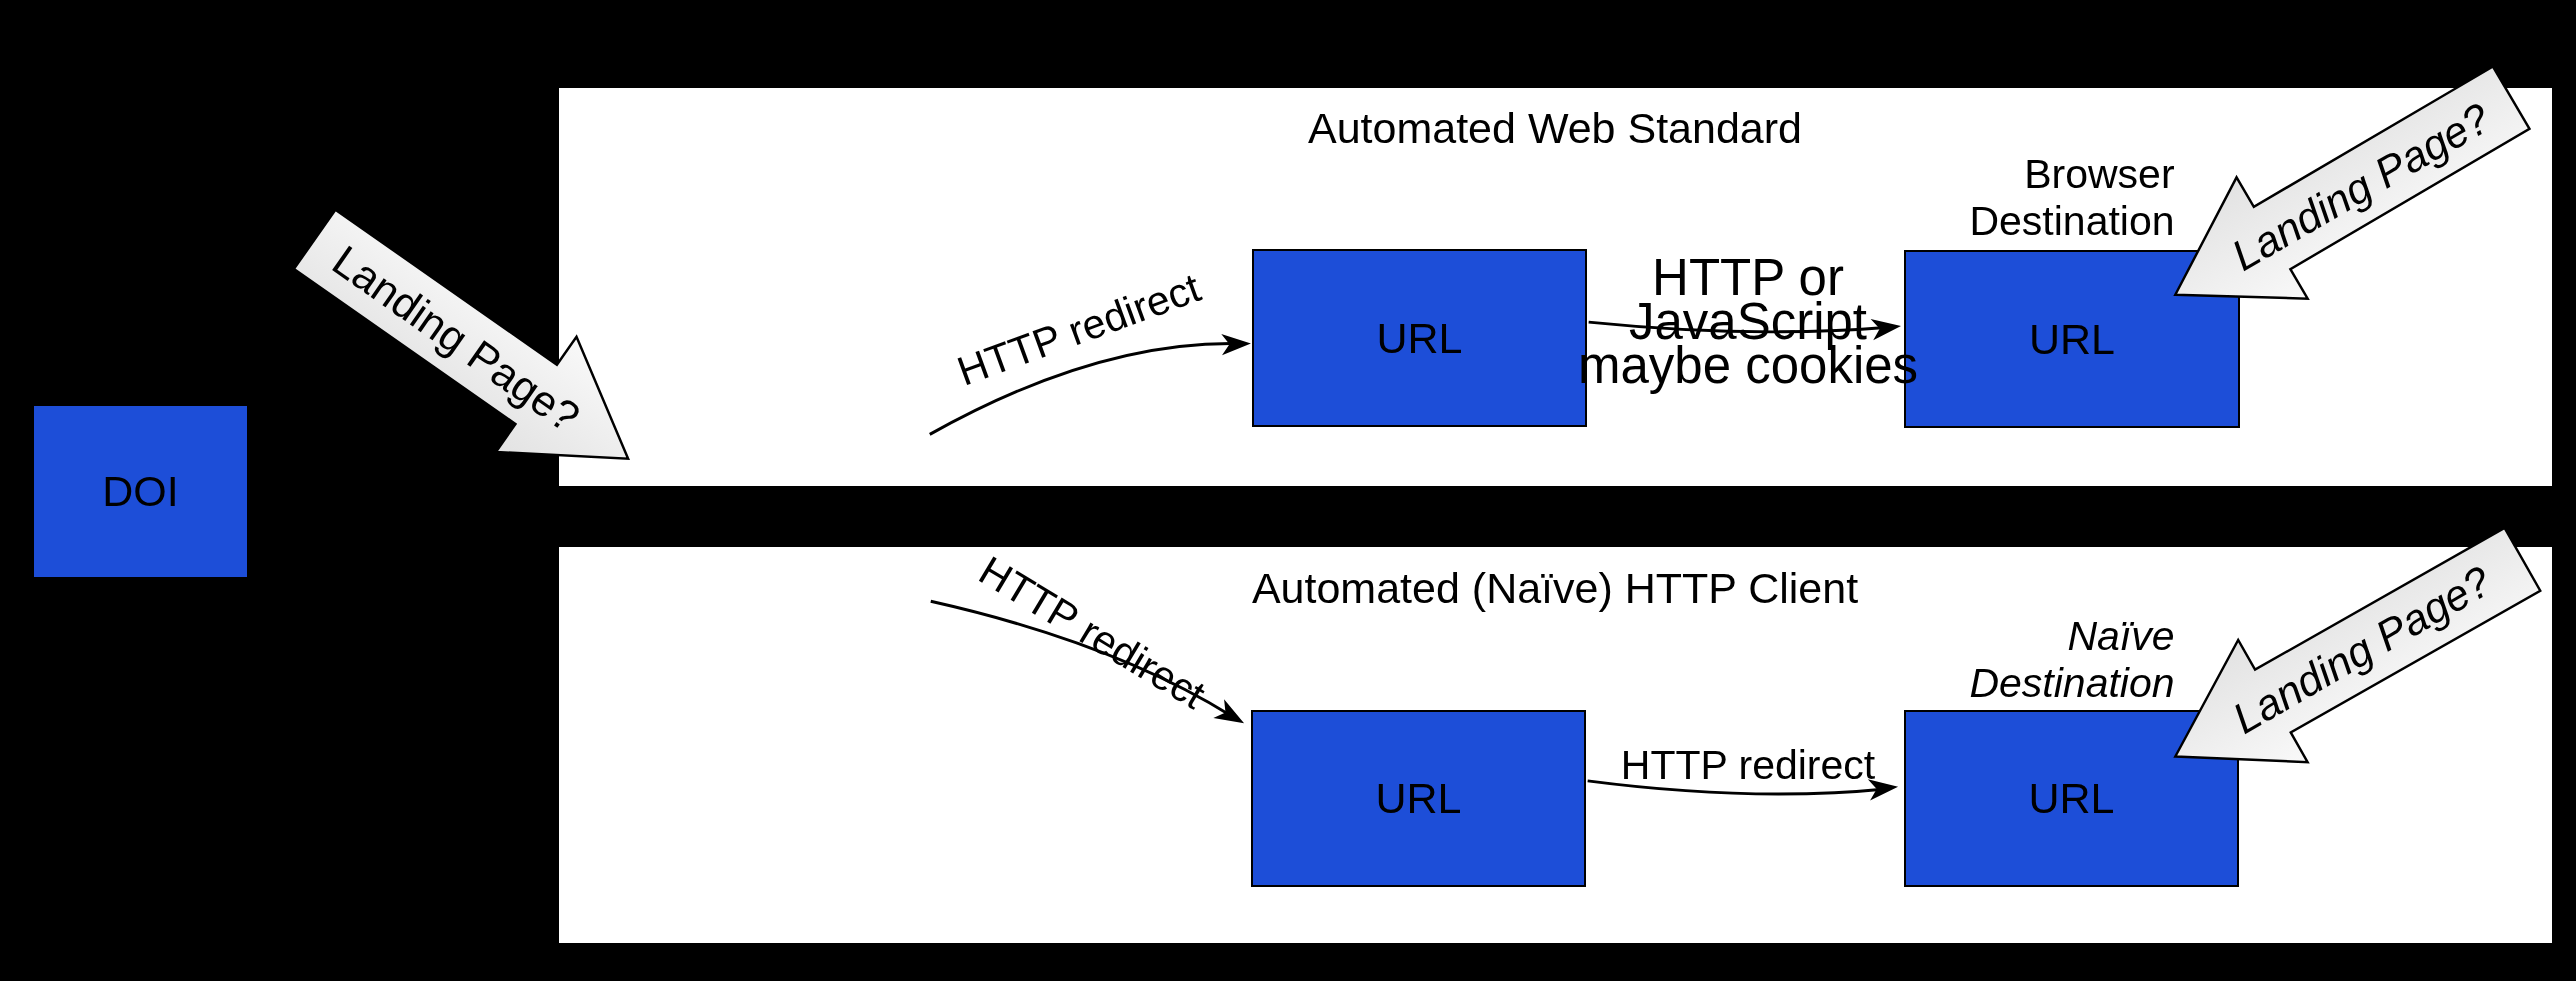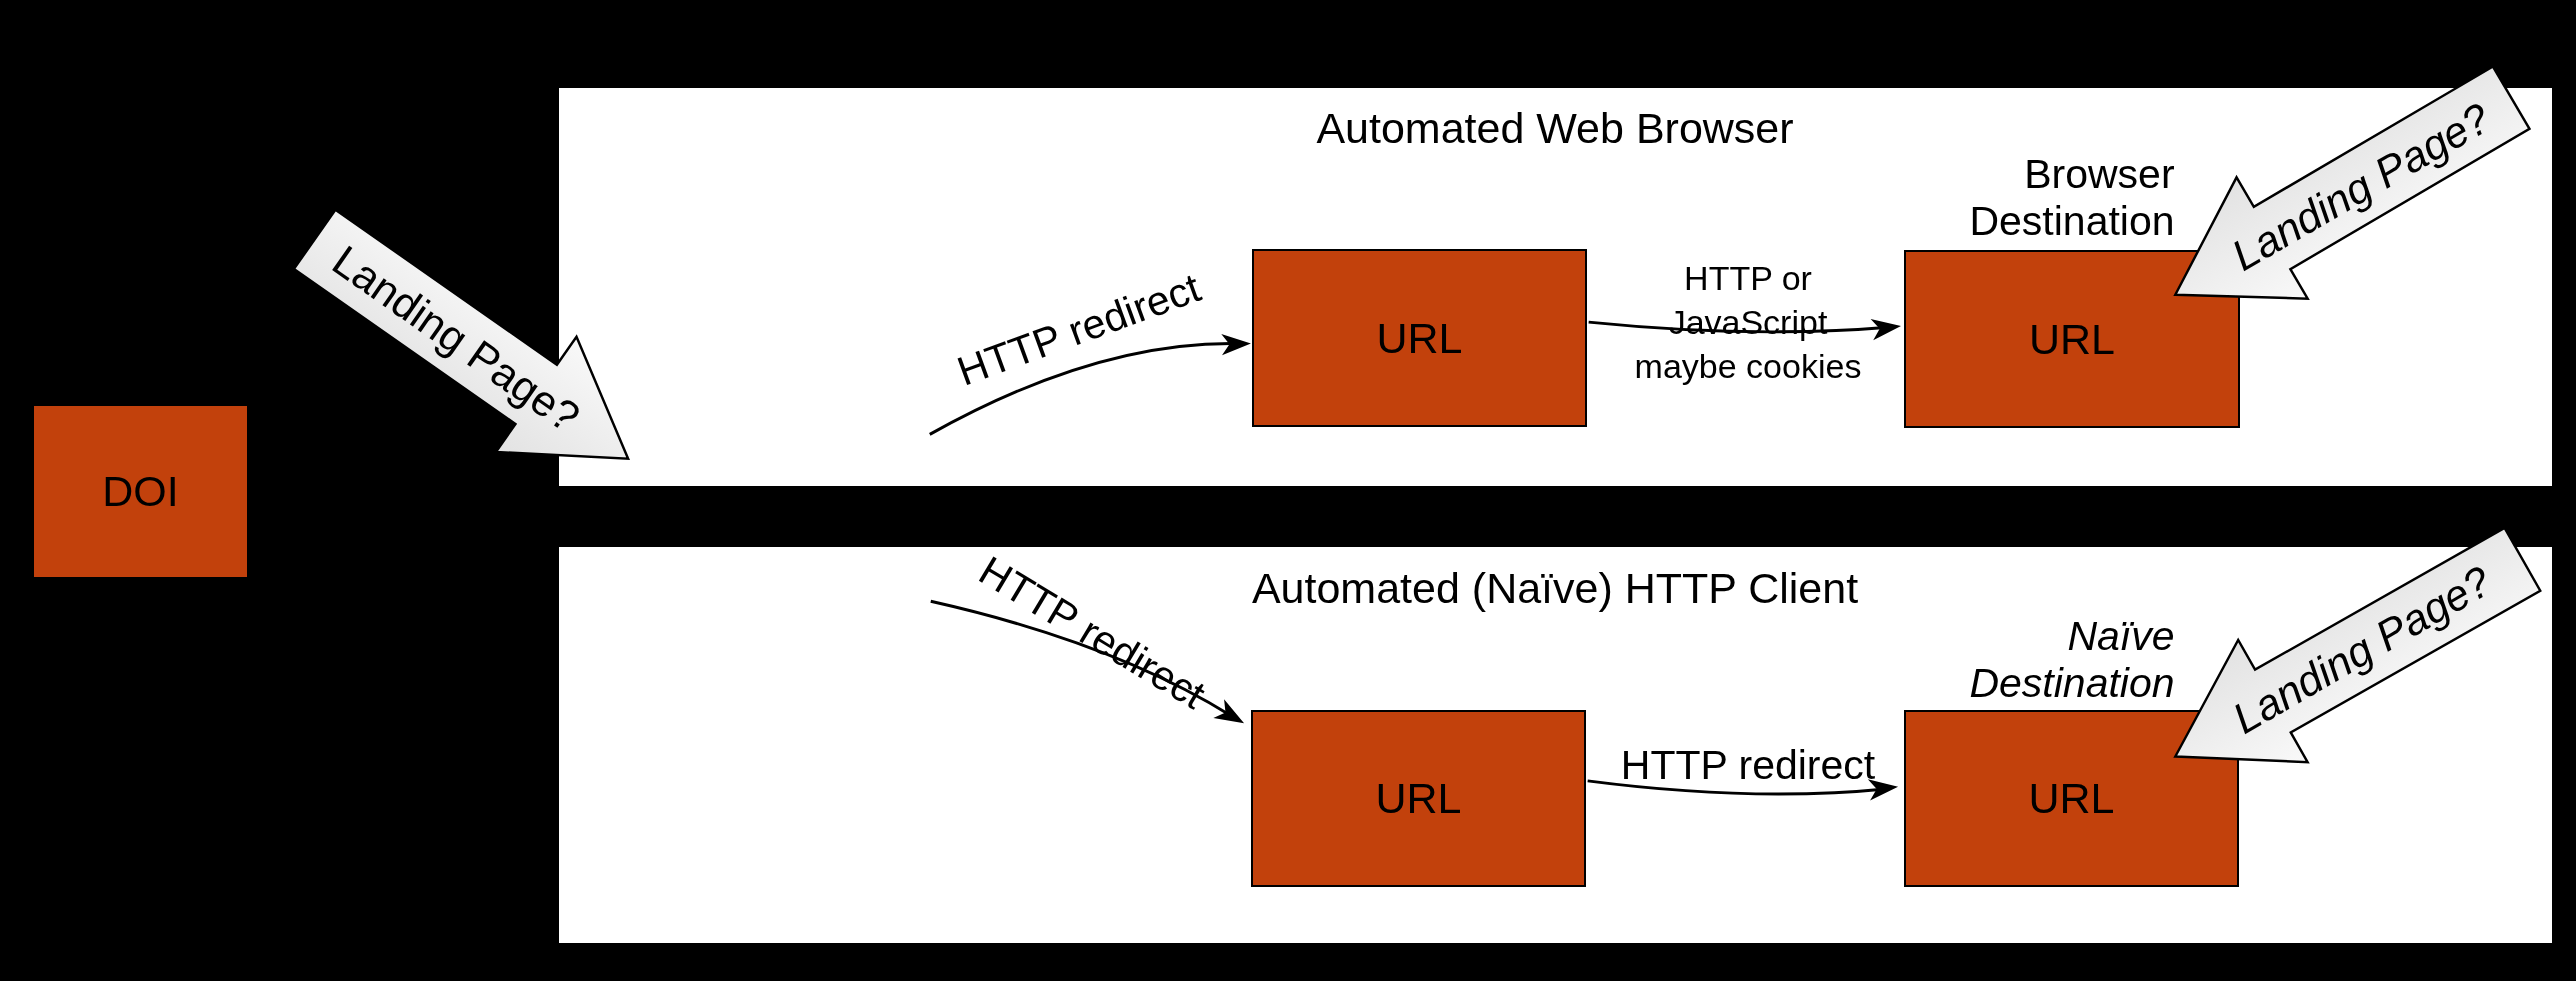--- a/index.html
+++ b/index.html
@@ -1,40 +1,40 @@
 <!DOCTYPE html>
 <html><head>
 <meta charset="utf-8">
 <style>
   html,body{margin:0;padding:0;background:#000;}
   #stage{position:relative;width:2576px;height:981px;background:#000;overflow:hidden;
          font-family:"Liberation Sans","DejaVu Sans",sans-serif;color:#000;}
   .panel{position:absolute;background:#fff;border:2px solid #000;box-sizing:border-box;}
   .panel-title{position:absolute;transform:translateX(-50%);font-size:43px;white-space:nowrap;}
-  .node{position:absolute;background:#c2410c;border:2.9px solid #000;box-sizing:border-box;
+  .node{position:absolute;background:#1d4ed8;border:2.9px solid #000;box-sizing:border-box;
         display:flex;align-items:center;justify-content:center;font-size:43px;white-space:nowrap;} 
   .caption{position:absolute;transform:translateX(-50%);text-align:right;
            font-size:41px;line-height:47px;white-space:nowrap;}
   .edge-label{position:absolute;font-size:41px;white-space:nowrap;transform-origin:center;}
-  .edge-label-block{position:absolute;text-align:center;font-size:34px;line-height:44px;
+  .edge-label-block{position:absolute;text-align:center;font-size:51px;line-height:44px;
                     transform:translate(-50%,-50%);white-space:nowrap;}
   .landing-text{position:absolute;font-size:43px;white-space:nowrap;transform-origin:center;}
   .landing-text.it{font-style:italic;}
   svg#overlay{position:absolute;left:0;top:0;z-index:40;pointer-events:none;}
   .z-panels{z-index:1}.z-nodes{z-index:20}.z-labels{z-index:30}.z-landing{z-index:50}
 </style>
 </head>
 <body>
 
 <div id="stage">
 
   <div class="panel z-panels" style="left:557px;top:86px;width:1997px;height:402px;"></div>
   <div class="panel z-panels" style="left:557px;top:545px;width:1997px;height:400px;"></div>
 
-  <div class="panel-title z-labels" style="left:1555px;top:104px;">Automated Web Browser</div>
+  <div class="panel-title z-labels" style="left:1555px;top:104px;">Automated Web Standard</div>
   <div class="panel-title z-labels" style="left:1555px;top:564px;">Automated (Naïve) HTTP Client</div>
 
   <div class="node z-nodes" style="left:32px;top:404px;width:217px;height:175px;">
     <span>DOI</span>
   </div>
 
 
   <div class="node z-nodes" style="left:1252px;top:249px;width:335px;height:178px;">
     <span>URL</span>
   </div>

